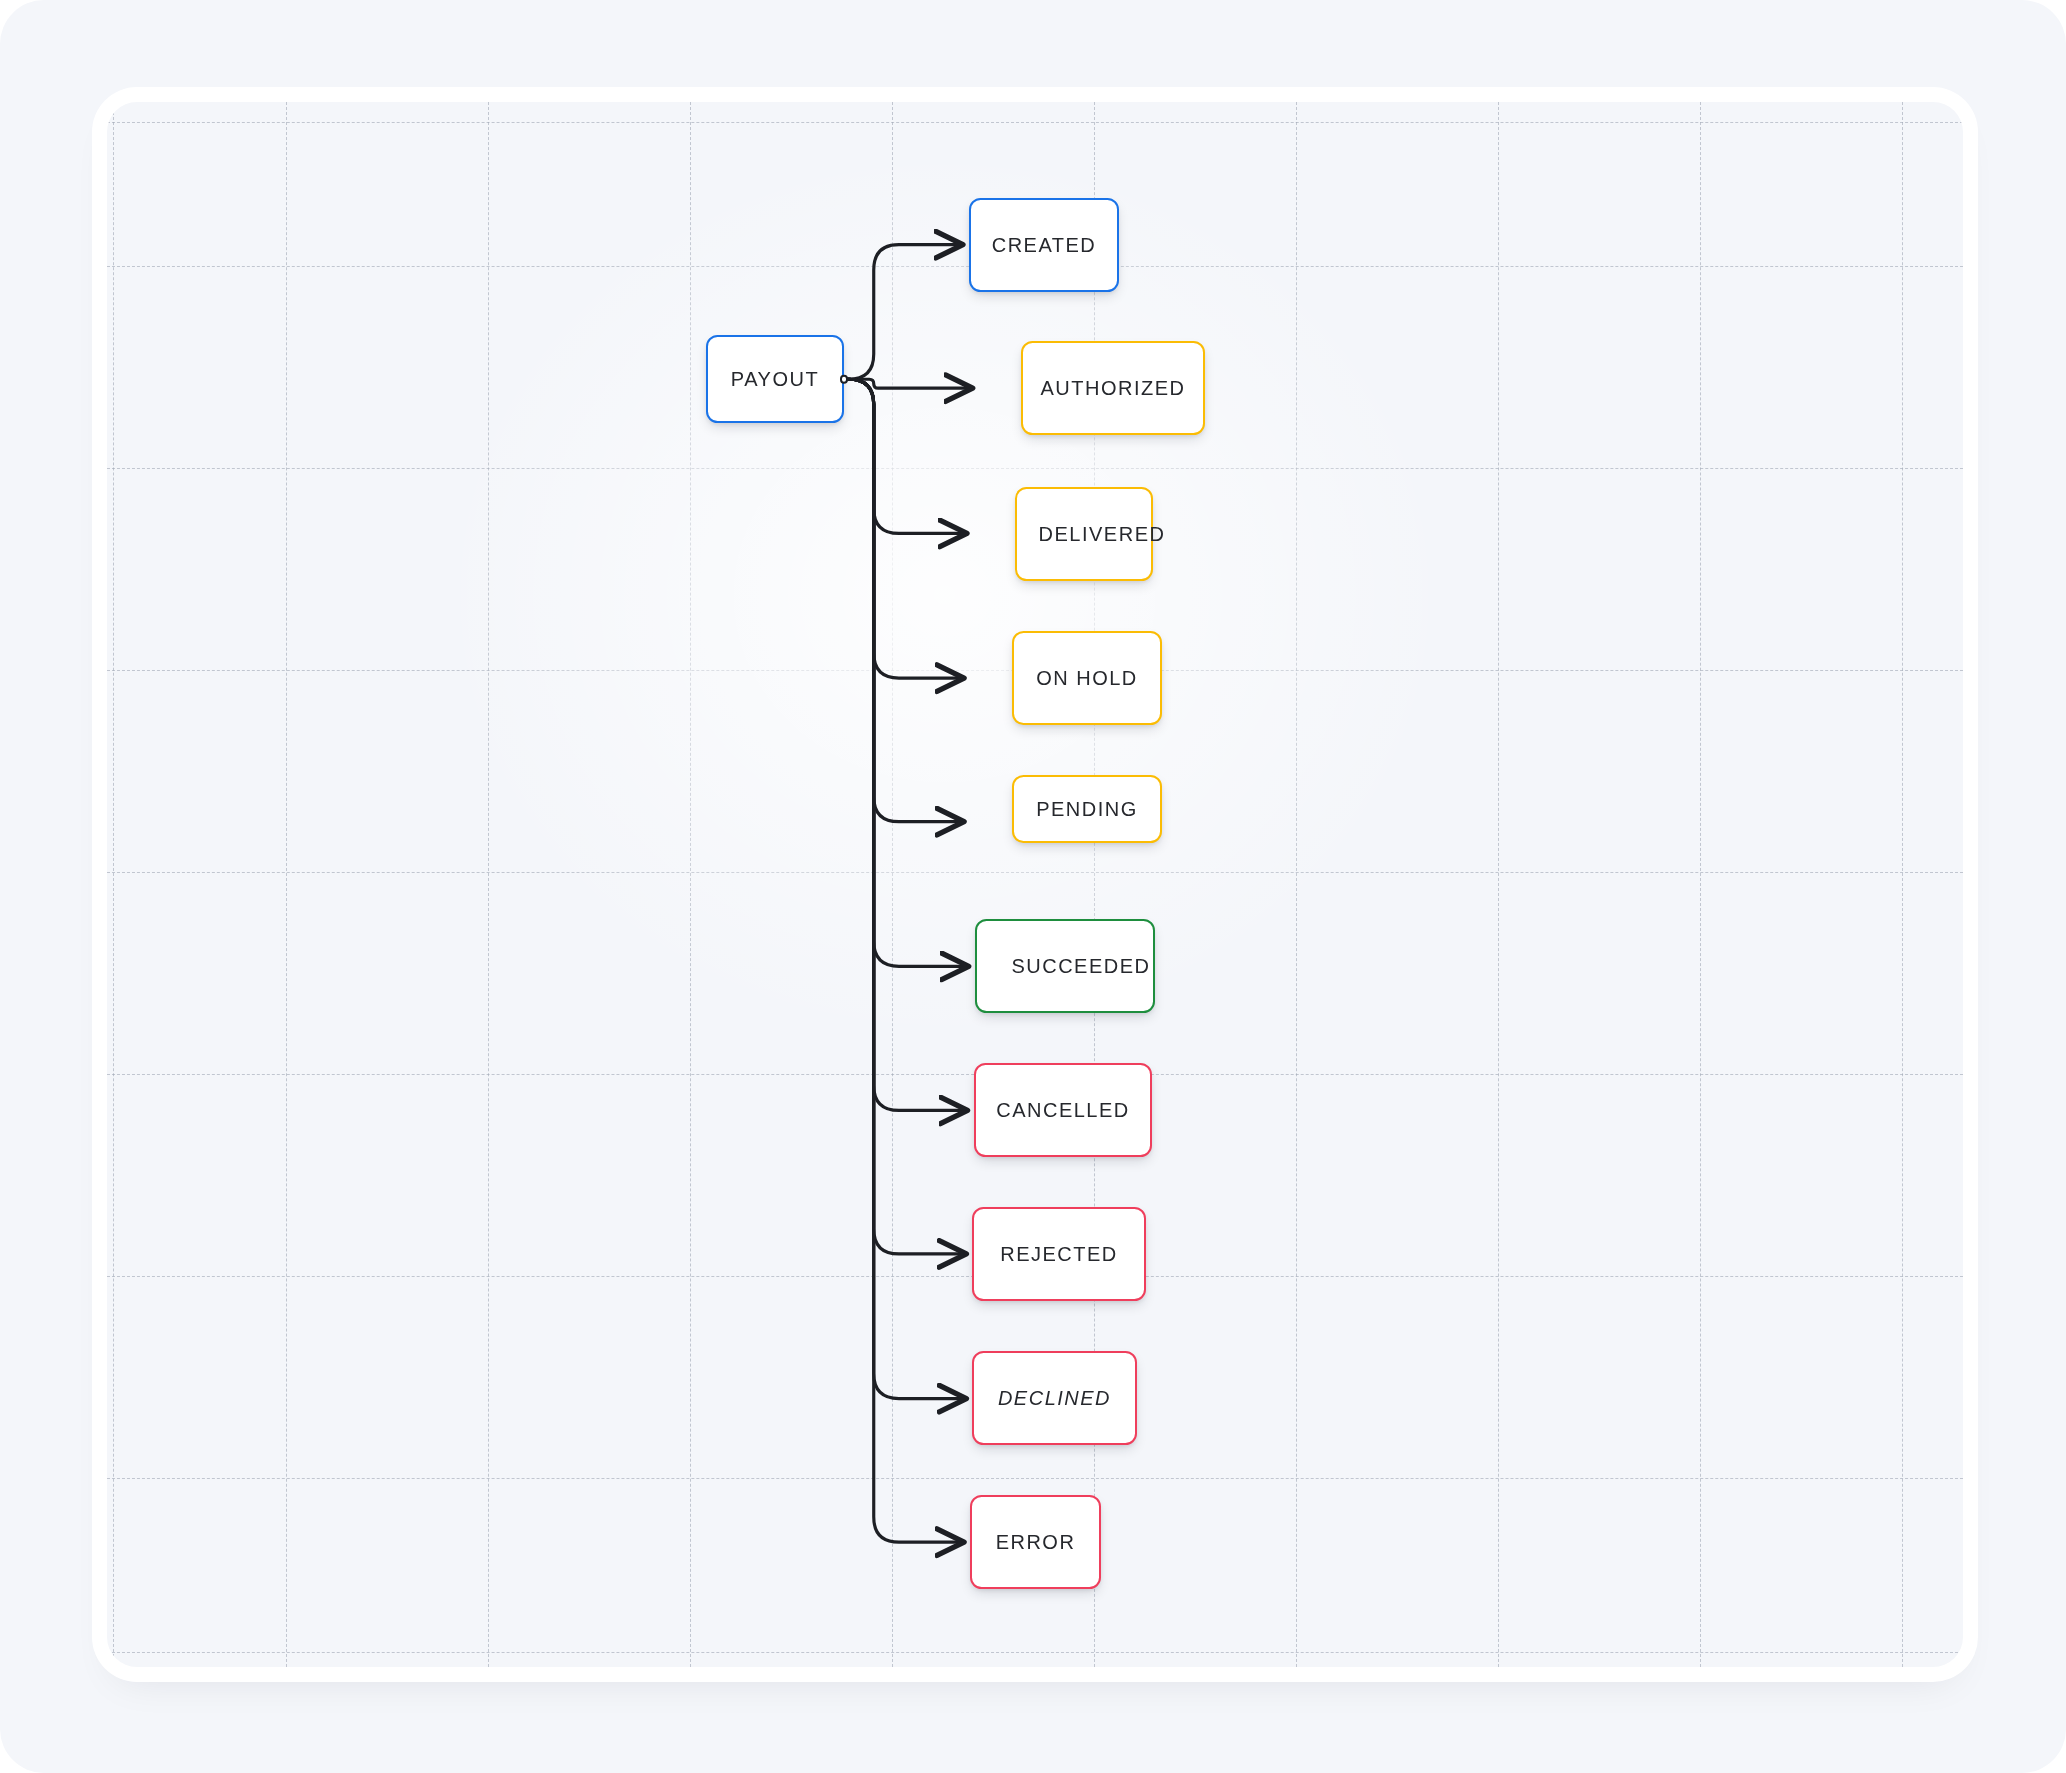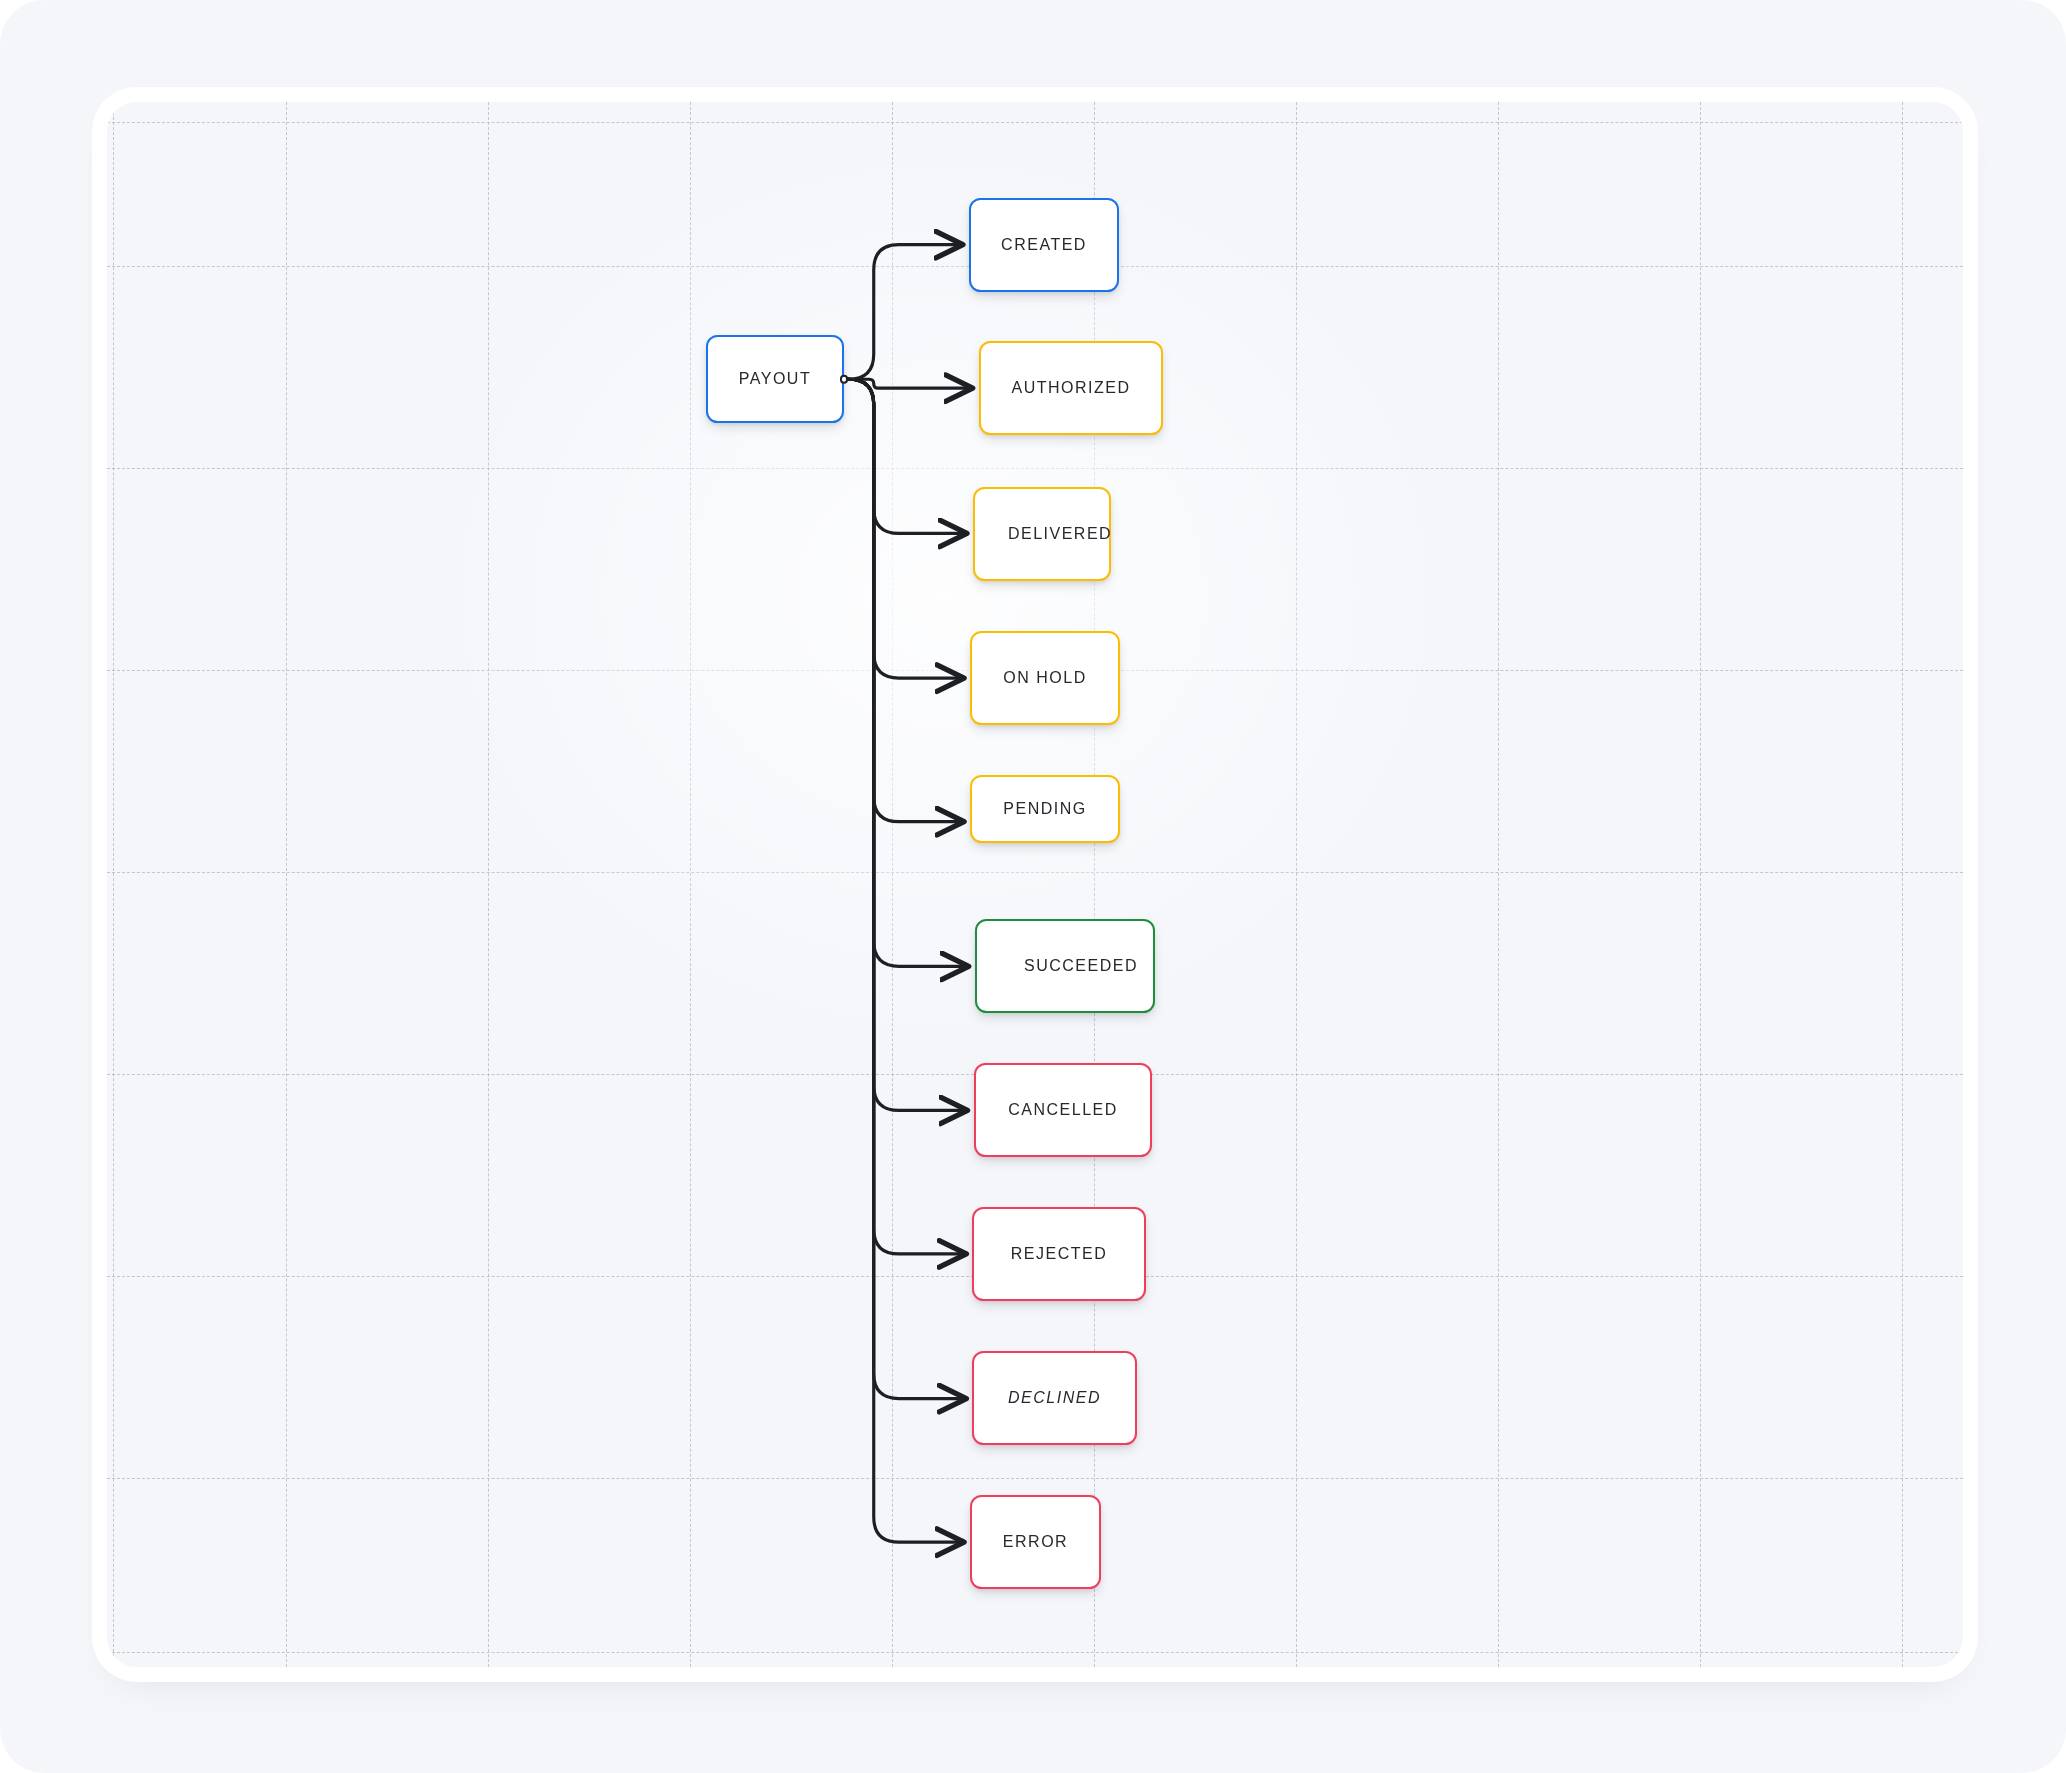--- a/index.html
+++ b/index.html
@@ -100,30 +100,30 @@
     display: flex;
     align-items: center;
     justify-content: center;
     box-shadow:
       0 5.7px 12.6px -3.4px rgba(16, 24, 40, 0.16),
       0 2.3px 4.6px -1.7px rgba(16, 24, 40, 0.10);
     cursor: grab;
   }
   .node-label {
     font-family: "Liberation Sans", sans-serif;
-    font-size: 16px;
+    font-size: 20px;
     letter-spacing: 1.5px;
     color: #26282d;
     white-space: nowrap;
     text-transform: uppercase;
     line-height: 1;
   }
 
   .node.blue   { border: 2.9px solid #1a73e8; }
-  .node.yellow { border: 2.9px solid #fbbc04; }
+  .node.yellow { border: 2.9px solid #fbbc04; margin-left: 42px; }
   .node.green  { border: 2.9px solid #1e8e3e; padding-left: 32px; }
   .node.red    { border: 2.9px solid #ef3e5c; }
 
   
   .handle-dot {
     position: absolute;
     width: 8.6px; height: 8.6px;
     border-radius: 50%;
     background: #ffffff;
     border: 2.3px solid #1d1f24;

